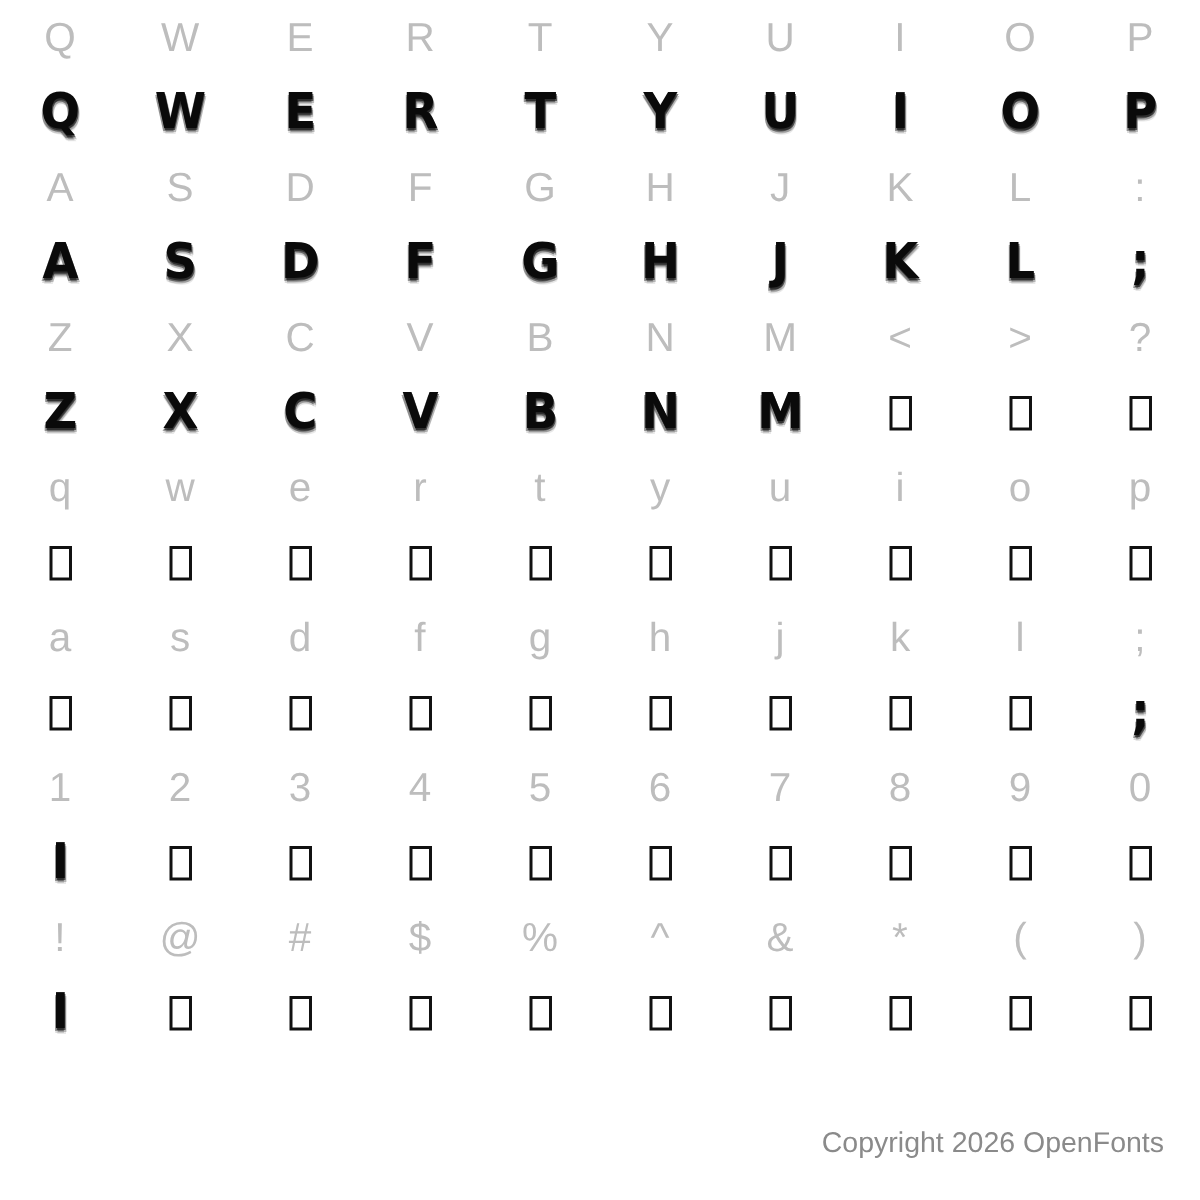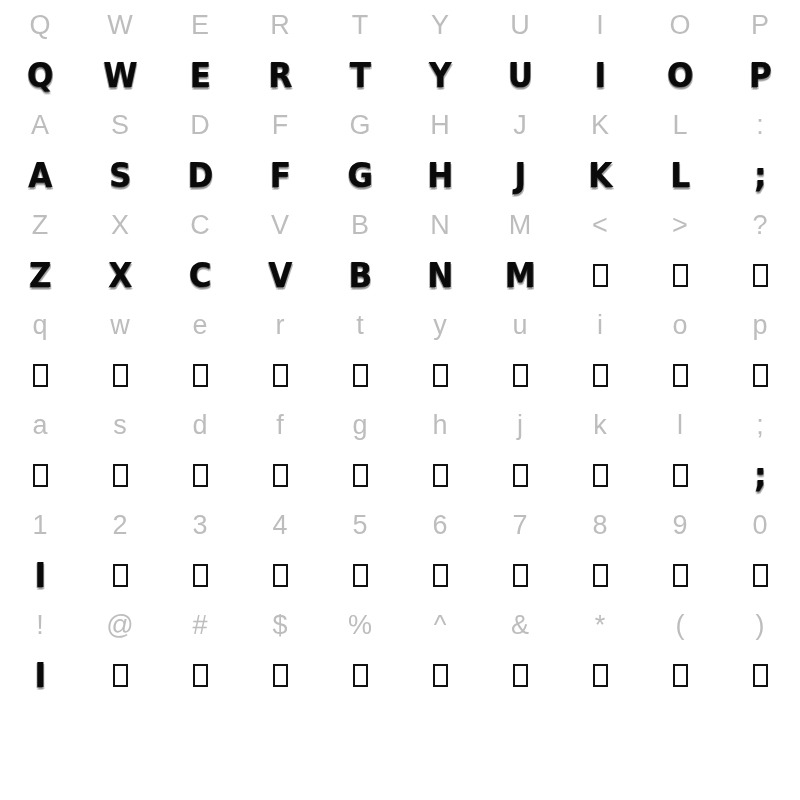--- a/index.html
+++ b/index.html
@@ -348,13 +348,14 @@
       <div class="cell box" style="color: rgb(17, 17, 17);">
         <span class="box-shape"></span>
       </div>
       <div class="cell box" style="color: rgb(17, 17, 17);">
         <span class="box-shape"></span>
       </div>
       <div class="cell box" style="color: rgb(17, 17, 17);">
         <span class="box-shape"></span>
       </div>
     </div>
+  <div class="copyright">Copyright 2026 OpenFonts</div>
 </div>
 
 </body></html>

